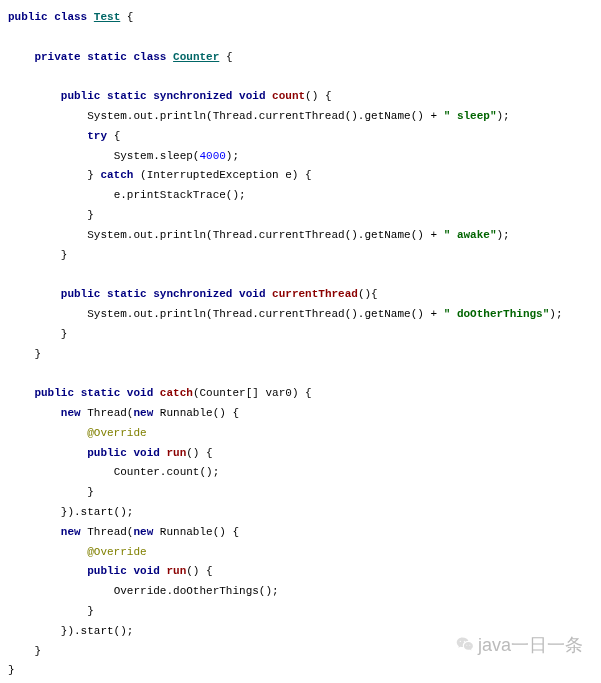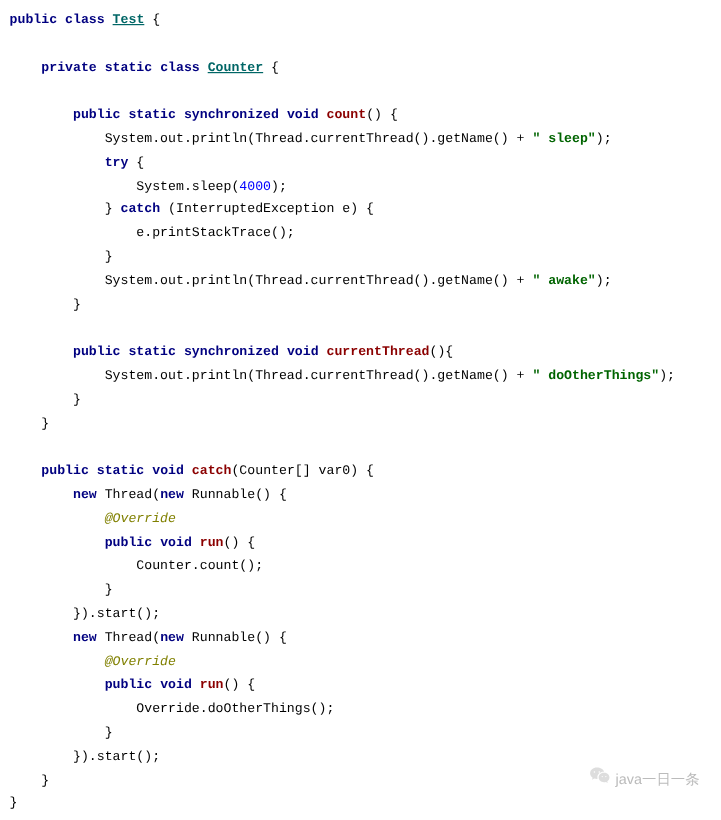--- a/index.html
+++ b/index.html
@@ -14,29 +14,29 @@
     box-sizing: border-box;
   }
   pre {
     margin: 0;
     white-space: pre;
     font-family: inherit;
   }
   .kw { color: #000080; font-weight: bold; margin-top: 19px; }
   .cls { color: #006666; font-weight: bold; text-decoration: underline; }
   .mth { color: #8b0000; font-weight: bold; }
-  .ann { color: #808000; font-style: italic; }
+  .ann { color: #808000; }
   .str { color: #006400; font-weight: bold; }
   .num { color: #0000ff; }
   .watermark {
     position: fixed;
     right: 18px;
     bottom: 22px;
     font-family: sans-serif;
-    font-size: 12px;
+    font-size: 18px;
     color: #bbbbbb;
     display: flex;
     align-items: center;
     gap: 4px;
   }
   .watermark svg { opacity: 0.5; }
 </style>
 </head>
 <body>
 

